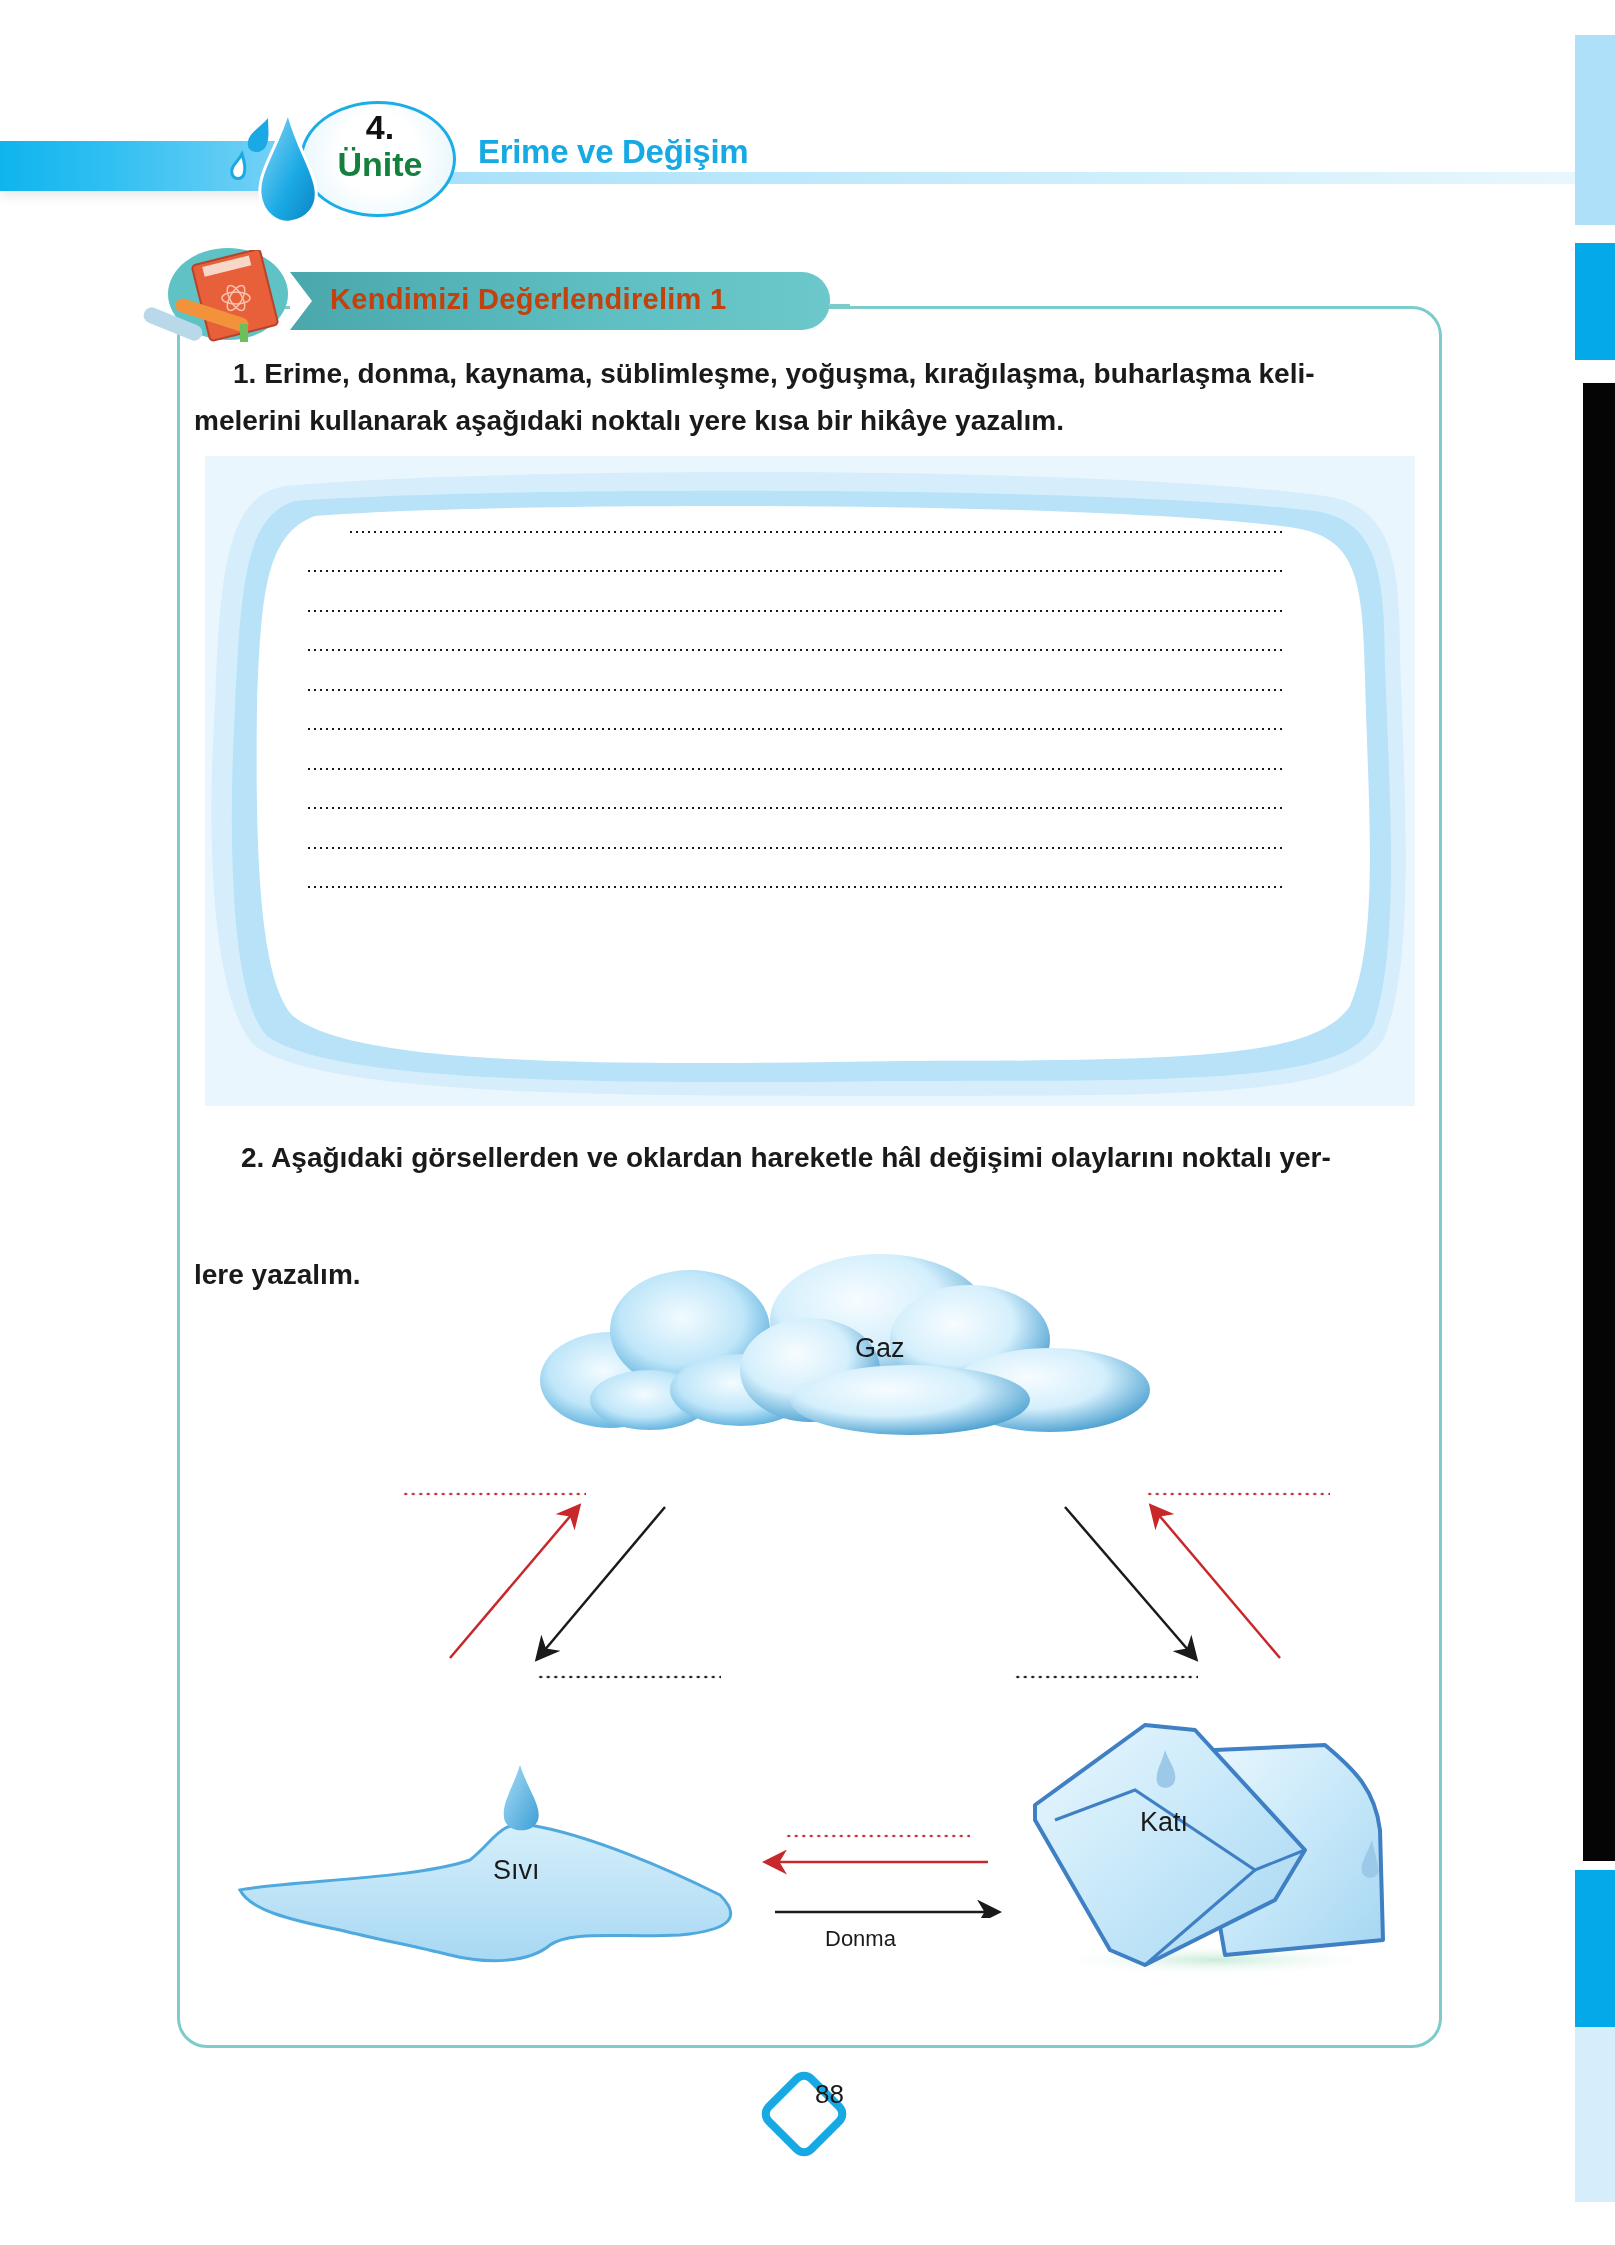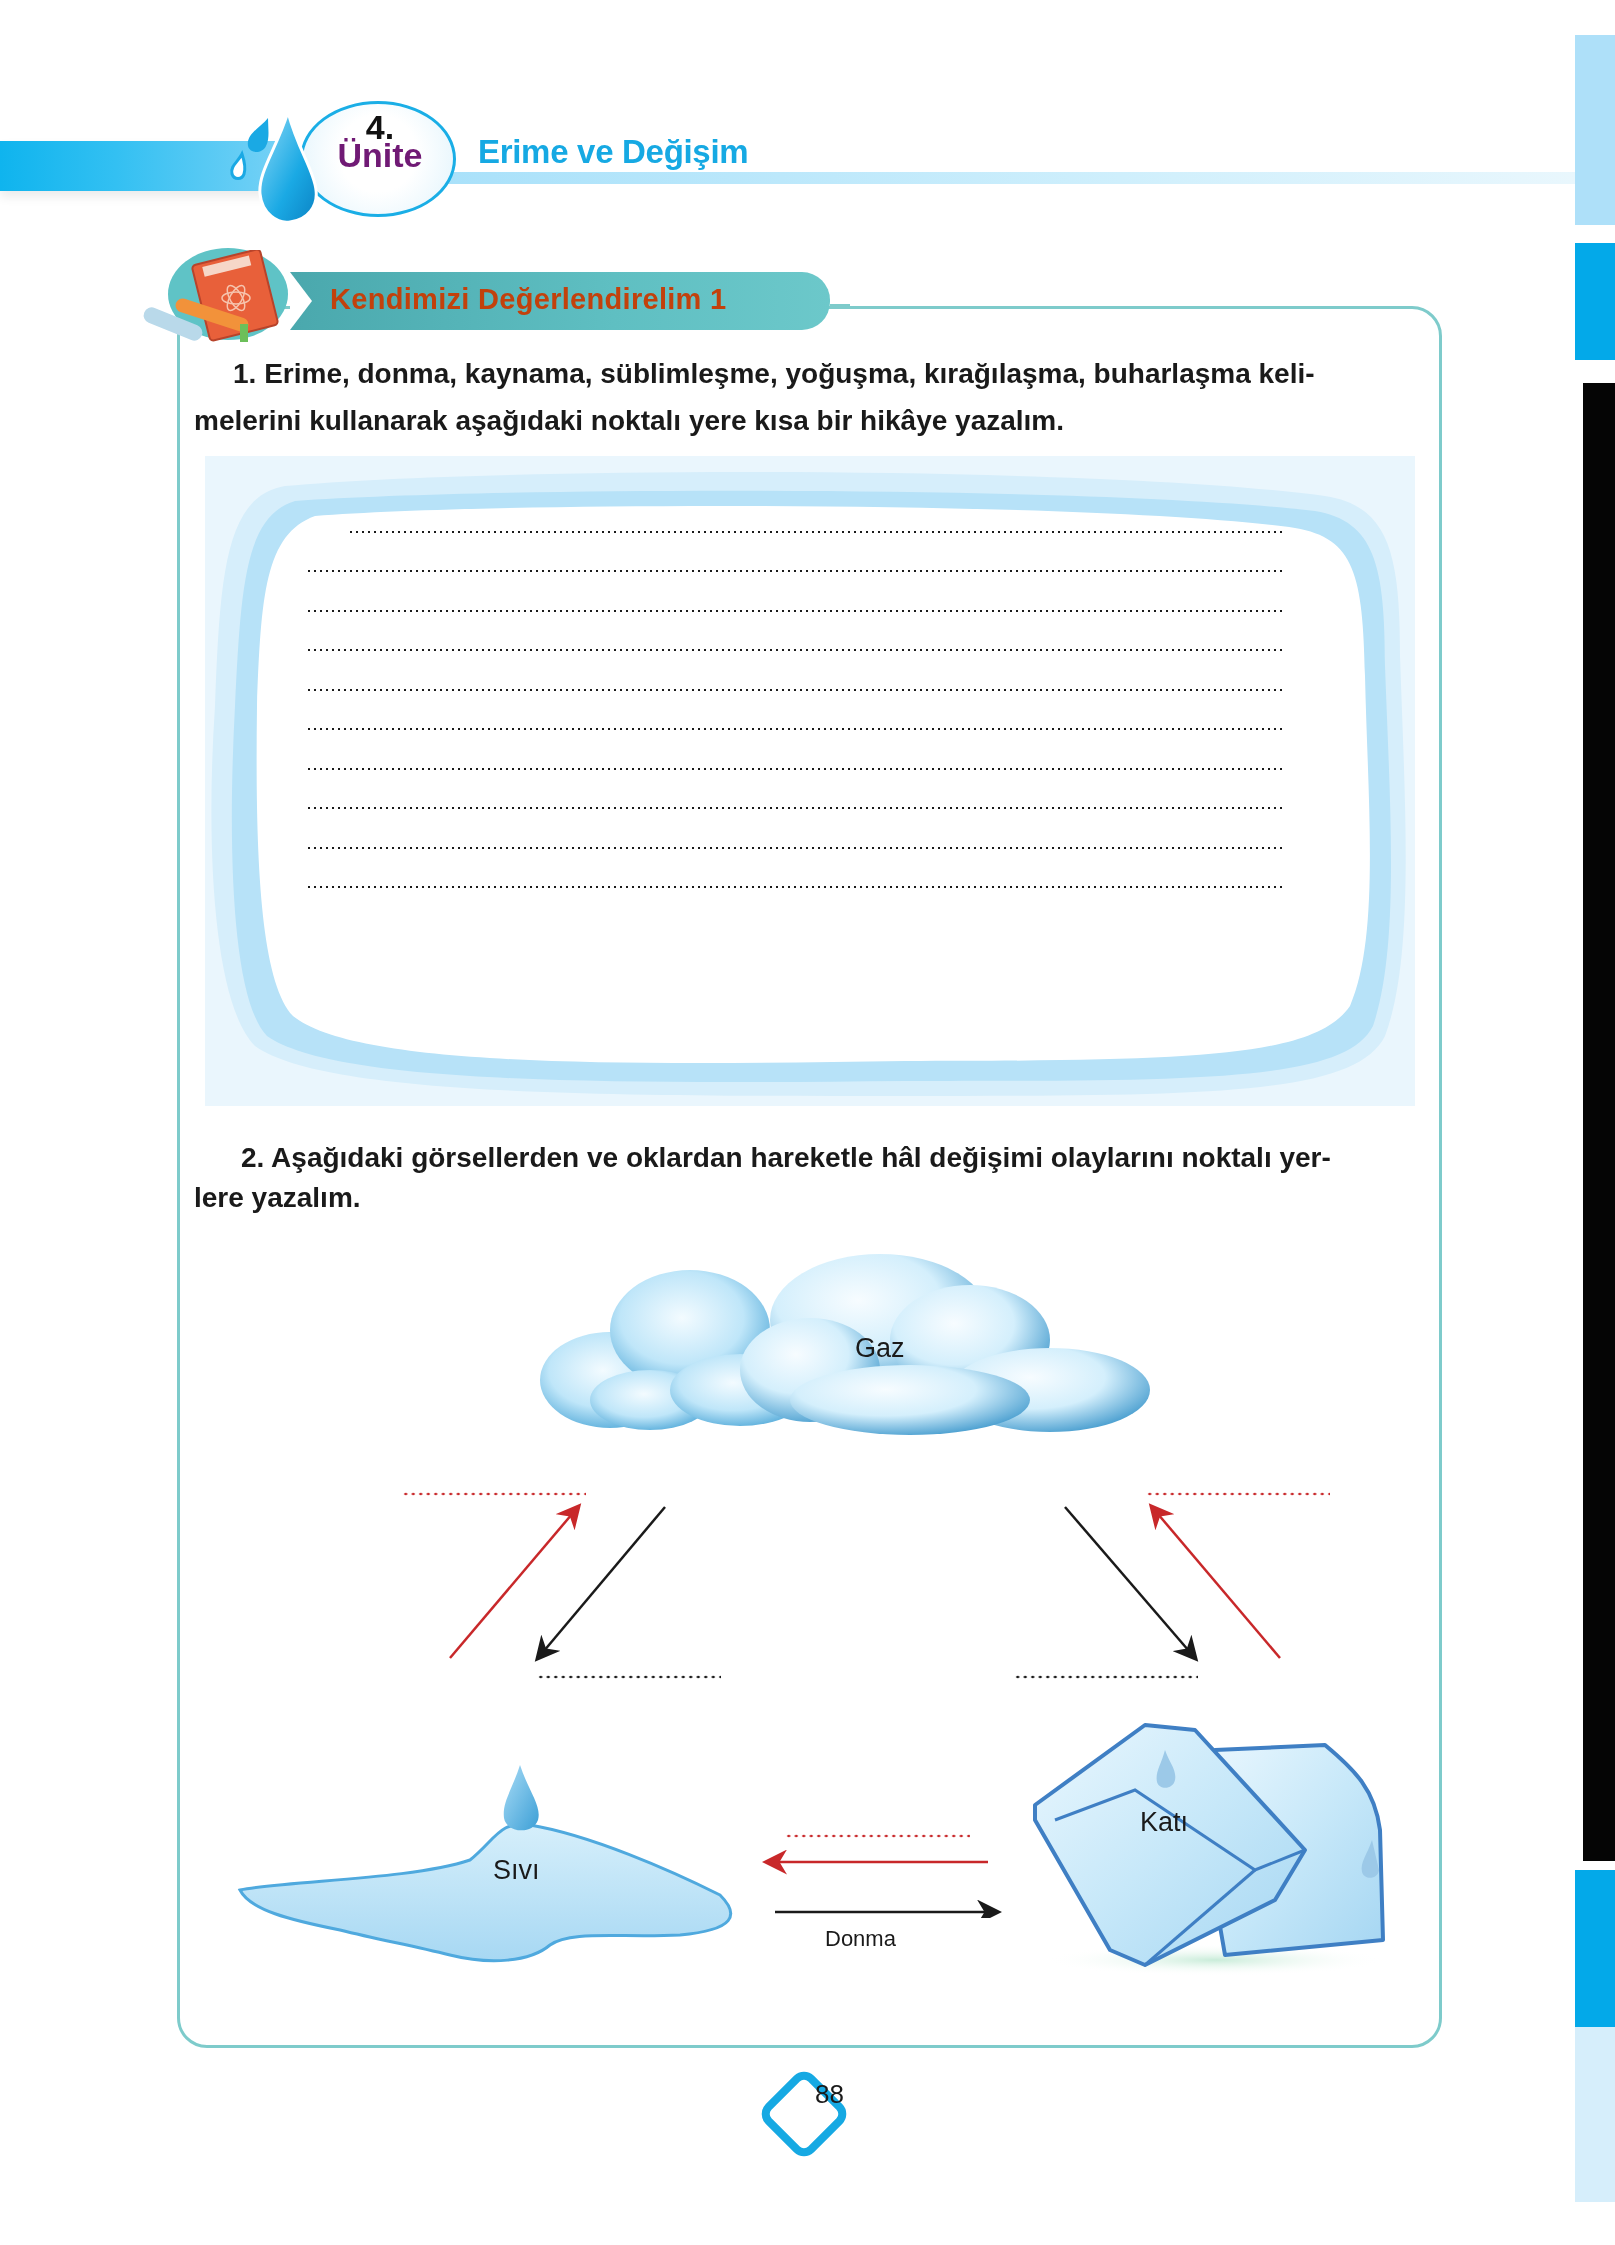--- a/index.html
+++ b/index.html
@@ -18,21 +18,21 @@
   }
   .header-band-right {
     left: 440px; top: 172px; width: 1135px; height: 12px;
     background: linear-gradient(90deg, #a9e1fa 0%, #cfeffc 60%, #e9f7fd 100%);
   }
   .unit-circle {
     left: 300px; top: 101px; width: 156px; height: 116px; border-radius: 50%;
     border: 3px solid #1aaee6; background: radial-gradient(circle at 50% 45%, #ffffff 40%, #dff3fc 100%);
   }
   .unit-num { left: 330px; top: 108px; width: 100px; text-align: center; font-weight: bold; font-size: 34px; color: #111; }
-  .unit-word { left: 320px; top: 136px; width: 120px; text-align: center; font-weight: bold; font-size: 34px; color: #701a75; }
+  .unit-word { left: 320px; top: 145px; width: 120px; text-align: center; font-weight: bold; font-size: 34px; color: #15803d; }
   .unit-title { left: 478px; top: 133px; font-weight: bold; font-size: 33px; color: #16a9e3; letter-spacing: -0.3px; }
 
   
   .main-box {
     left: 177px; top: 306px; width: 1265px; height: 1742px;
     border: 3px solid #7ecbcb; border-radius: 30px;
   }
   .section-banner {
     left: 290px; top: 272px; width: 540px; height: 58px;
     background: linear-gradient(90deg, #4aa8ad 0%, #5fbfc2 60%, #6cc8ca 100%);
@@ -127,21 +127,21 @@
   <div class="abs dots-line" style="left:38px;top:192px;width:980px;"></div>
   <div class="abs dots-line" style="left:38px;top:232px;width:980px;"></div>
   <div class="abs dots-line" style="left:38px;top:271px;width:980px;"></div>
   <div class="abs dots-line" style="left:38px;top:311px;width:980px;"></div>
   <div class="abs dots-line" style="left:38px;top:350px;width:980px;"></div>
   <div class="abs dots-line" style="left:38px;top:390px;width:980px;"></div>
   <div class="abs dots-line" style="left:38px;top:429px;width:976px;"></div>
 </div>
 
 <div class="abs q-text" style="left:233px;top:1134px;margin-left:8px;">2. Aşağıdaki görsellerden ve oklardan hareketle hâl değişimi olaylarını noktalı yer-</div>
-<div class="abs q-text" style="left:194px;top:1174px;">lere yazalım.</div>
+<div class="abs q-text" style="left:194px;top:1251px;">lere yazalım.</div>
 
 <svg class="abs" style="left:530px;top:1240px;" width="630" height="200" viewBox="0 0 630 200">
   <defs>
     <radialGradient id="cloudg" cx="0.45" cy="0.4" r="0.7">
       <stop offset="0" stop-color="#f3fbff"></stop>
         <stop offset="0.55" stop-color="#bfe6f9"></stop>
         <stop offset="1" stop-color="#3f9fd3"></stop>
     </radialGradient>
     <radialGradient id="cloudg2" cx="0.4" cy="0.35" r="0.75">
       <stop offset="0" stop-color="#f7fcff"></stop>

